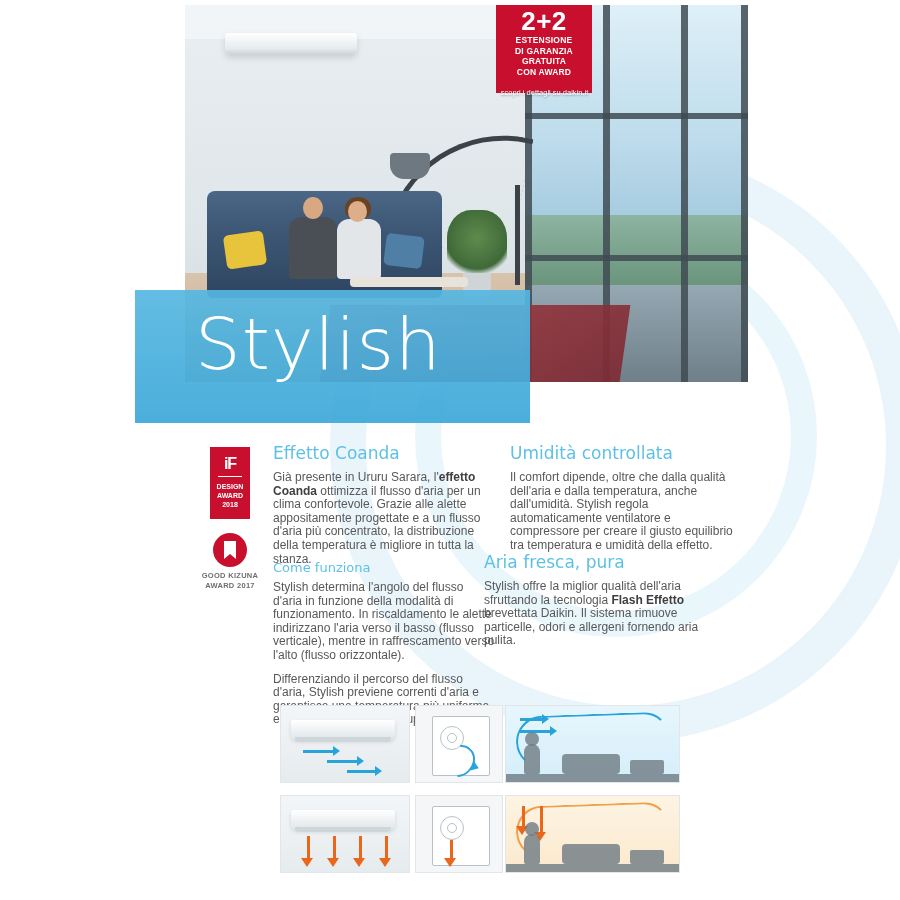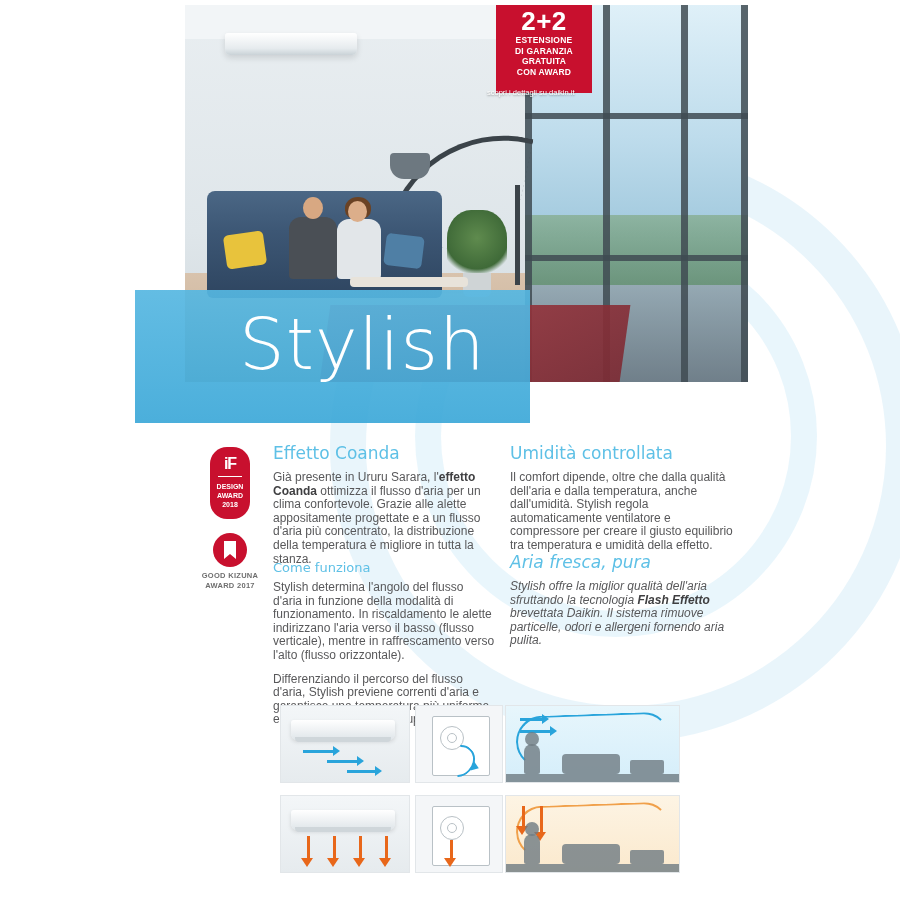--- a/index.html
+++ b/index.html
@@ -172,53 +172,51 @@
   }
   .badge .small {
     font-size: 8.5px; font-weight: bold; line-height: 10.5px; letter-spacing: .2px;
   }
   .badge-note {
     position: absolute;
     left: 487px; top: 88px;
     width: 115px;
     color: #ffffff;
     font-size: 7.5px;
-    text-align: left;
+    text-align: center;
     text-shadow: 0 1px 2px rgba(0,0,0,.4);
   }
 
   
   .title-band {
     position: absolute;
     left: 135px; top: 290px;
     width: 395px; height: 133px;
     background: linear-gradient(180deg, rgba(86,183,225,0.92) 0%, rgba(60,168,216,0.92) 100%);
   }
   .title-band .title {
     position: absolute;
     left: 60px; top: 12px;
     color: #ffffff;
     font-size: 72px;
     font-weight: 300;
     letter-spacing: 1px;
     font-family: "DejaVu Sans", sans-serif;
-    margin-left: 44px;
   }
 
   
   .award-if {
     position: absolute; left: 210px; top: 447px;
     width: 40px; height: 72px;
     background: #c8102e; color: #fff;
     text-align: center;
     font-size: 7px; font-weight: bold;
     line-height: 9px;
     padding-top: 8px;
     box-sizing: border-box;
-    border-radius: 17px;
   }
   .award-if .if-mark {
     font-size: 16px; font-weight: bold; line-height: 17px; letter-spacing: -1px;
     font-family: "Liberation Sans", sans-serif;
   }
   .award-if .rule {
     width: 24px; height: 1px; background: #fff; margin: 4px auto 5px auto;
   }
   .award-gd {
     position: absolute; left: 193px; top: 533px;
@@ -256,21 +254,21 @@
     font-size: 12px;
     line-height: 13.6px;
     color: #58585a;
     margin: 0 0 10px 0;
   }
   p.body b { font-weight: bold; color: #3f3f41; }
 
   .block-how { position: absolute; left: 273px; top: 560px; width: 222px; }
   .block-how .h2 { font-size: 13px; color: #5ec0e6; margin-bottom: 6px; }
 
-  .block-fresh { position: absolute; left: 510px; top: 552px; width: 230px; font-style: italic; }
+  .block-fresh { position: absolute; left: 484px; top: 552px; width: 230px; }
 
   
   .caption {
     position: absolute; left: 160px; top: 722px; width: 112px;
     font-size: 7.2px; line-height: 10.5px; color: #6a6a6c;
   }
 
   .fig { position: absolute; overflow: hidden; }
   .fig-ac {
     width: 130px; height: 78px;

